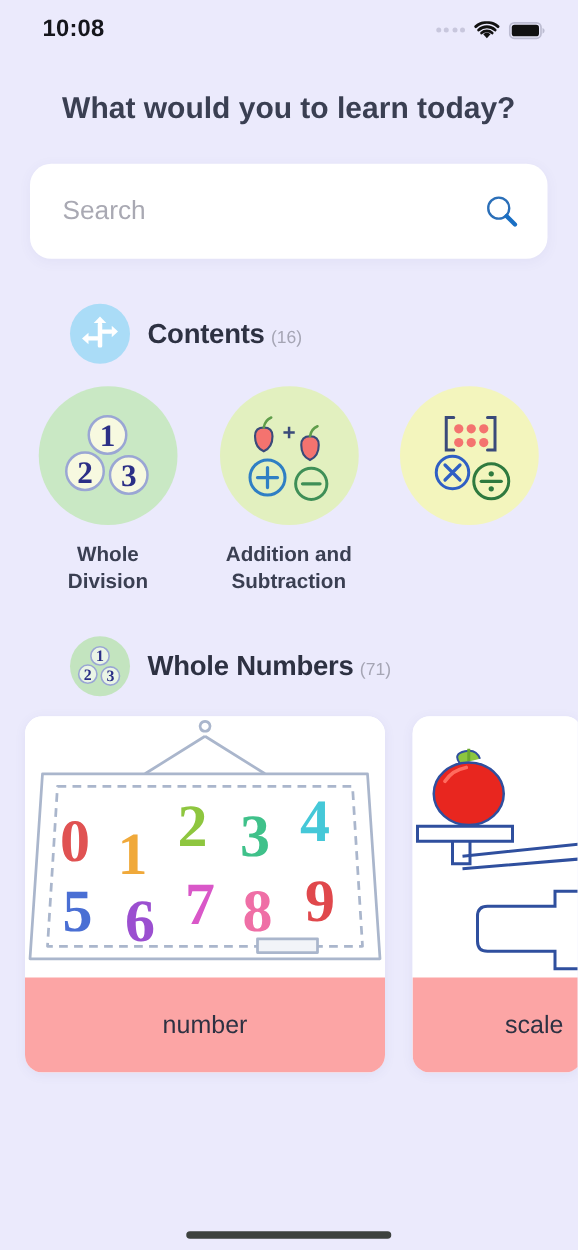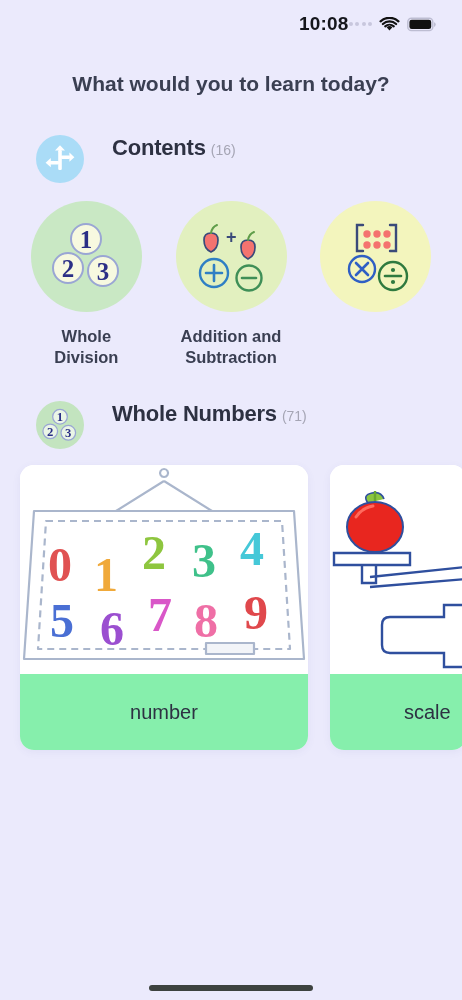--- a/index.html
+++ b/index.html
@@ -7,56 +7,56 @@
     width: 462px; height: 1000px;
     font-family: "Liberation Sans", sans-serif;
     background: #ebeafc;
     overflow: hidden;
   }
   .phone { position: relative; width: 462px; height: 1000px; background: #ebeafc; }
 
   
   .statusbar {
     height: 42px; display: flex; align-items: center;
-    justify-content: flex-end; padding: 6px 26px 0 34px;
+    justify-content: space-between; padding: 6px 26px 0 34px;
   }
   .status-time { font-size: 19px; font-weight: 700; color: #15161c; letter-spacing: .2px; }
   .status-right { display: flex; align-items: center; gap: 7px; }
   .sig-dots { display: flex; gap: 2.5px; align-items: center; }
   .sig-dots i { width: 4px; height: 4px; border-radius: 50%; background: #c8c7dd; display: block; }
 
   
   .header { display: flex; align-items: center; padding: 8px 0 0 12px; height: 74px; }
   .avatar { width: 58px; height: 58px; flex: 0 0 58px; }
   .greeting {
     flex: 1; text-align: center; font-size: 33px; font-weight: 700;
     color: #3a3f52; letter-spacing: -.3px; margin-right: 46px;
   }
 
   
   .subtitle {
-    text-align: center; font-size: 21px; font-weight: 700; color: #3a3f52;
+    text-align: center; font-size: 24px; font-weight: 700; color: #3a3f52;
     line-height: 1.38; margin-top: 28px;
   }
 
   
   .search-wrap { padding: 0 24px; margin-top: 28px; }
   .search-box {
     background: #fff; border-radius: 17px; height: 76px;
     display: flex; align-items: center; padding: 0 22px 0 26px;
     box-shadow: 0 2px 10px rgba(80,80,150,.06);
   }
   .search-input {
     flex: 1; border: 0; outline: 0; background: transparent;
     font-family: "Liberation Sans", sans-serif; font-size: 21px; color: #3a3f52;
   }
   .search-input::placeholder { color: #a9a9b3; }
 
   
-  .section-head { display: flex; padding-left: 36px; gap: 28px; }
+  .section-head { display: flex; align-items: center; padding-left: 36px; gap: 14px; margin-left: 20px; }
   .sec-badge { width: 48px; height: 48px; border-radius: 50%; flex: 0 0 48px;
                display: flex; align-items: center; justify-content: center; }
   .sec-badge.blue { background: #aadcf7; }
   .sec-badge.green { background: #c3e4bf; }
   .sec-title { font-size: 22px; font-weight: 700; color: #2d3142; letter-spacing: -.2px; }
   .sec-count { font-size: 14px; color: #a5a5b4; font-weight: 400; margin-left: 5px; }
 
   
   .cats { display: flex; padding: 0 14px; margin-top: 18px; gap: 0; }
   .cat { flex: 1; display: flex; flex-direction: column; align-items: center; }
@@ -71,21 +71,21 @@
   
   .cards { display: flex; gap: 22px; padding-left: 20px; margin-top: 16px; }
   .card {
     background: #fff; border-radius: 14px; overflow: hidden; flex: 0 0 auto;
     box-shadow: 0 2px 9px rgba(90,90,150,.07);
   }
   .card-1 { width: 288px; }
   .card-2 { width: 136px; }
   .card-img { height: 209px; background: #fff; display: block; width: 100%; }
   .card-foot {
-    background: #86efac; height: 76px; display: flex;
+    background: #fca5a5; height: 76px; display: flex;
     align-items: center; justify-content: center;
   }
   .card-foot span { font-size: 20px; color: #2d3142; }
   .card-2 .card-foot { justify-content: flex-start; padding-left: 74px; }
 
   
   .home-ind {
     position: absolute; bottom: 9px; left: 50%; transform: translateX(-50%);
     width: 164px; height: 6px; border-radius: 3px; background: #3d423f;
   }
@@ -116,20 +116,29 @@
         <path d="M27 5.3 v4.6 a2.4 2.4 0 0 0 0-4.6 Z" fill="#bdbdd2"></path>
       </svg>
     </div>
   </div>
 
 
   <div class="subtitle">
     <div>What would you to learn today?</div>
   </div>
 
+  <div class="search-wrap">
+    <div class="search-box">
+      <input class="search-input" type="text" placeholder="Search" style="">
+      <svg width="30" height="30" viewBox="0 0 30 30">
+        <circle cx="13" cy="12.5" r="8.4" fill="none" stroke="#2b6fb8" stroke-width="1.9"></circle>
+        <path d="M19.3 18.9 L26 25.6" stroke="#1a6fc4" stroke-width="3.4" stroke-linecap="round"></path>
+      </svg>
+    </div>
+  </div>
 
   <div style="margin-top:36px">
     <div class="section-head">
       <div class="sec-badge blue">
         <svg width="34" height="34" viewBox="0 0 34 34">
           <g fill="#fff">
             <rect x="15.2" y="8" width="3.6" height="20" rx="1.2"></rect>
             <path d="M17 3.2 l5 5.2 h-10 Z"></path>
             <rect x="18" y="13.5" width="9" height="3.4" rx="1.1"></rect>
             <path d="M31.4 15.2 l-5 4.6 v-9.2 Z"></path>

